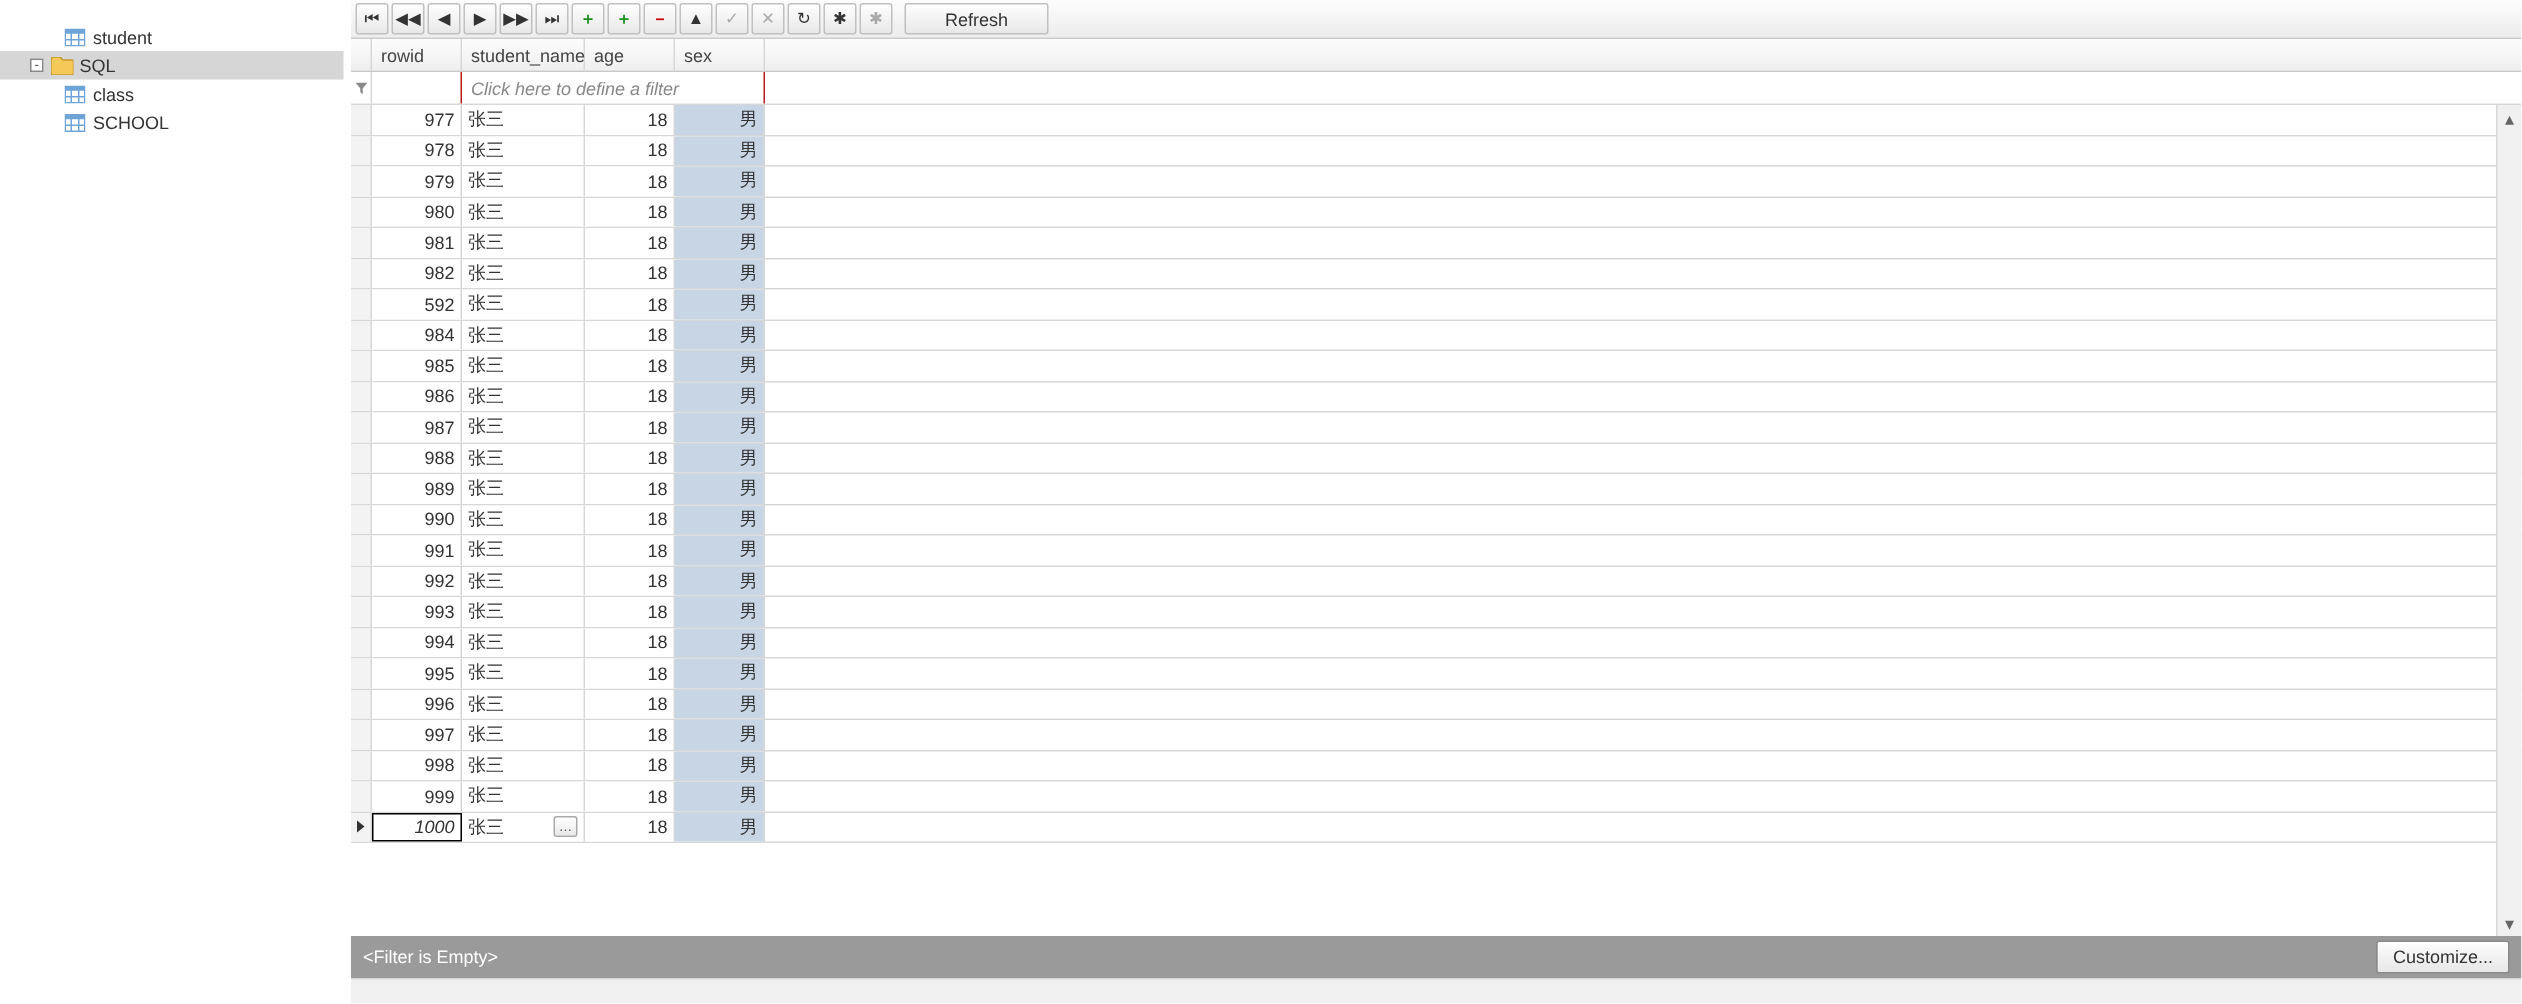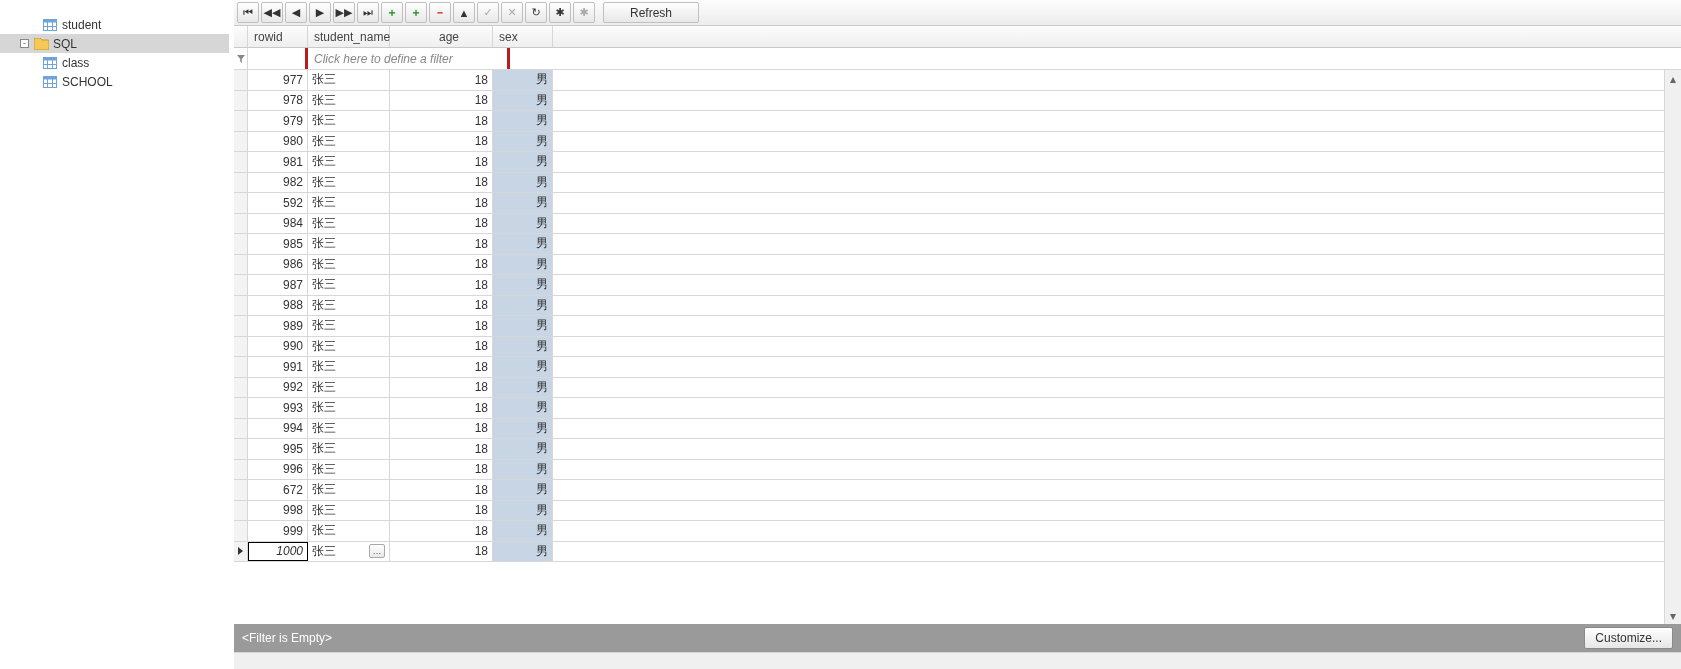--- a/index.html
+++ b/index.html
@@ -24,35 +24,35 @@
   .tbtn.green  { color:#1a8f1a; font-weight:bold; }
   .tbtn.red    { color:#c00; font-weight:bold;}
   .tbtn.wide { width:96px; font-size:12px;}
   
   .grid-wrap { flex:1; display:flex; flex-direction:column; overflow:hidden; }
   .grid-head { display:flex; height:22px; background:linear-gradient(#fcfcfc,#efefef); border-bottom:1px solid #c9c9c9; }
   .grid-head .hcell { border-right:1px solid #d7d7d7; display:flex; align-items:center; padding:0 6px; color:#444;}
   .grid-head .gutter { width:14px; border-right:1px solid #d7d7d7;}
   .grid-filter { display:flex; height:22px; background:#fff; border-bottom:1px solid #d7d7d7;}
   .grid-filter .gutter { width:14px; border-right:1px solid #d7d7d7; display:flex; align-items:center; justify-content:center;}
-  .grid-filter .fcell { border-right:3px solid #b91c1c; display:flex; align-items:center; padding:0 6px; color:#888; font-style:italic;}
+  .grid-filter .fcell { border-right:1px solid #b91c1c; display:flex; align-items:center; padding:0 6px; color:#888; font-style:italic;}
   .funnel { width:8px; height:8px; }
   .grid-body { overflow:auto; flex:1; position:relative;}
   .grow { display:flex; height:20.5px; border-bottom:1px solid #d7d7d7;}
   .grow .gutter { width:14px; border-right:1px solid #d7d7d7; display:flex; align-items:center; justify-content:center; background:#f3f3f3;}
   .gcell { border-right:1px solid #d7d7d7; display:flex; align-items:center; padding:0 4px; background:#fff;}
   .gcell.num { justify-content:flex-end;}
   .gcell.sex { justify-content:flex-end; background:#c7d5e4;}
   .grow.current .gcell.rowid { background:#fff; outline:1px solid #000; outline-offset:-1px;font-style:italic;}
   .grow.current .gutter::before { content:""; width:0; height:0; border-top:4px solid transparent; border-bottom:4px solid transparent; border-left:5px solid #333;}
   .ellipsis-btn { width:16px; height:14px; border:1px solid #aaa; background:linear-gradient(#fff,#e8e8e8); font-size:9px; display:flex; align-items:center; justify-content:center; border-radius:2px; color:#555;}
   
   .w-rowid { width:60px;}
   .w-name  { width:82px;}
-  .w-age   { width:60px;margin-left:43px;}
+  .w-age   { width:60px;}
   .w-sex   { width:60px;}
   
   .filter-bar { height:28px; background:#9a9a9a; color:#fff; display:flex; align-items:center; padding:0 8px; justify-content:space-between;}
   .filter-bar .txt {}
   .cust-btn { background:linear-gradient(#fefefe,#e6e6e6); color:#333; border:1px solid #8a8a8a; border-radius:2px; height:22px; padding:0 10px; display:flex; align-items:center; cursor:pointer;text-align:right;}
   
   .vscroll { position:absolute; right:0; top:0; bottom:0; width:17px; background:#f0f0f0; border-left:1px solid #d7d7d7; display:flex; flex-direction:column; justify-content:space-between; align-items:center;}
   .vscroll .arr { width:15px; height:17px; display:flex; align-items:center; justify-content:center; color:#666; cursor:pointer;}
   .bottom-strip { height:17px; background:#f0f0f0; border-top:1px solid #d7d7d7;}
 </style>
@@ -337,21 +337,21 @@
             <div class="gutter"></div>
             <div class="gcell num w-rowid rowid">996</div>
             <div class="gcell w-name">
               <span>张三</span>
             </div>
             <div class="gcell num w-age">18</div>
             <div class="gcell sex num w-sex">男</div>
           </div>
           <div class="grow">
             <div class="gutter"></div>
-            <div class="gcell num w-rowid rowid">672</div>
+            <div class="gcell num w-rowid rowid">997</div>
             <div class="gcell w-name">
               <span>张三</span>
             </div>
             <div class="gcell num w-age">18</div>
             <div class="gcell sex num w-sex">男</div>
           </div>
           <div class="grow">
             <div class="gutter"></div>
             <div class="gcell num w-rowid rowid">998</div>
             <div class="gcell w-name">

